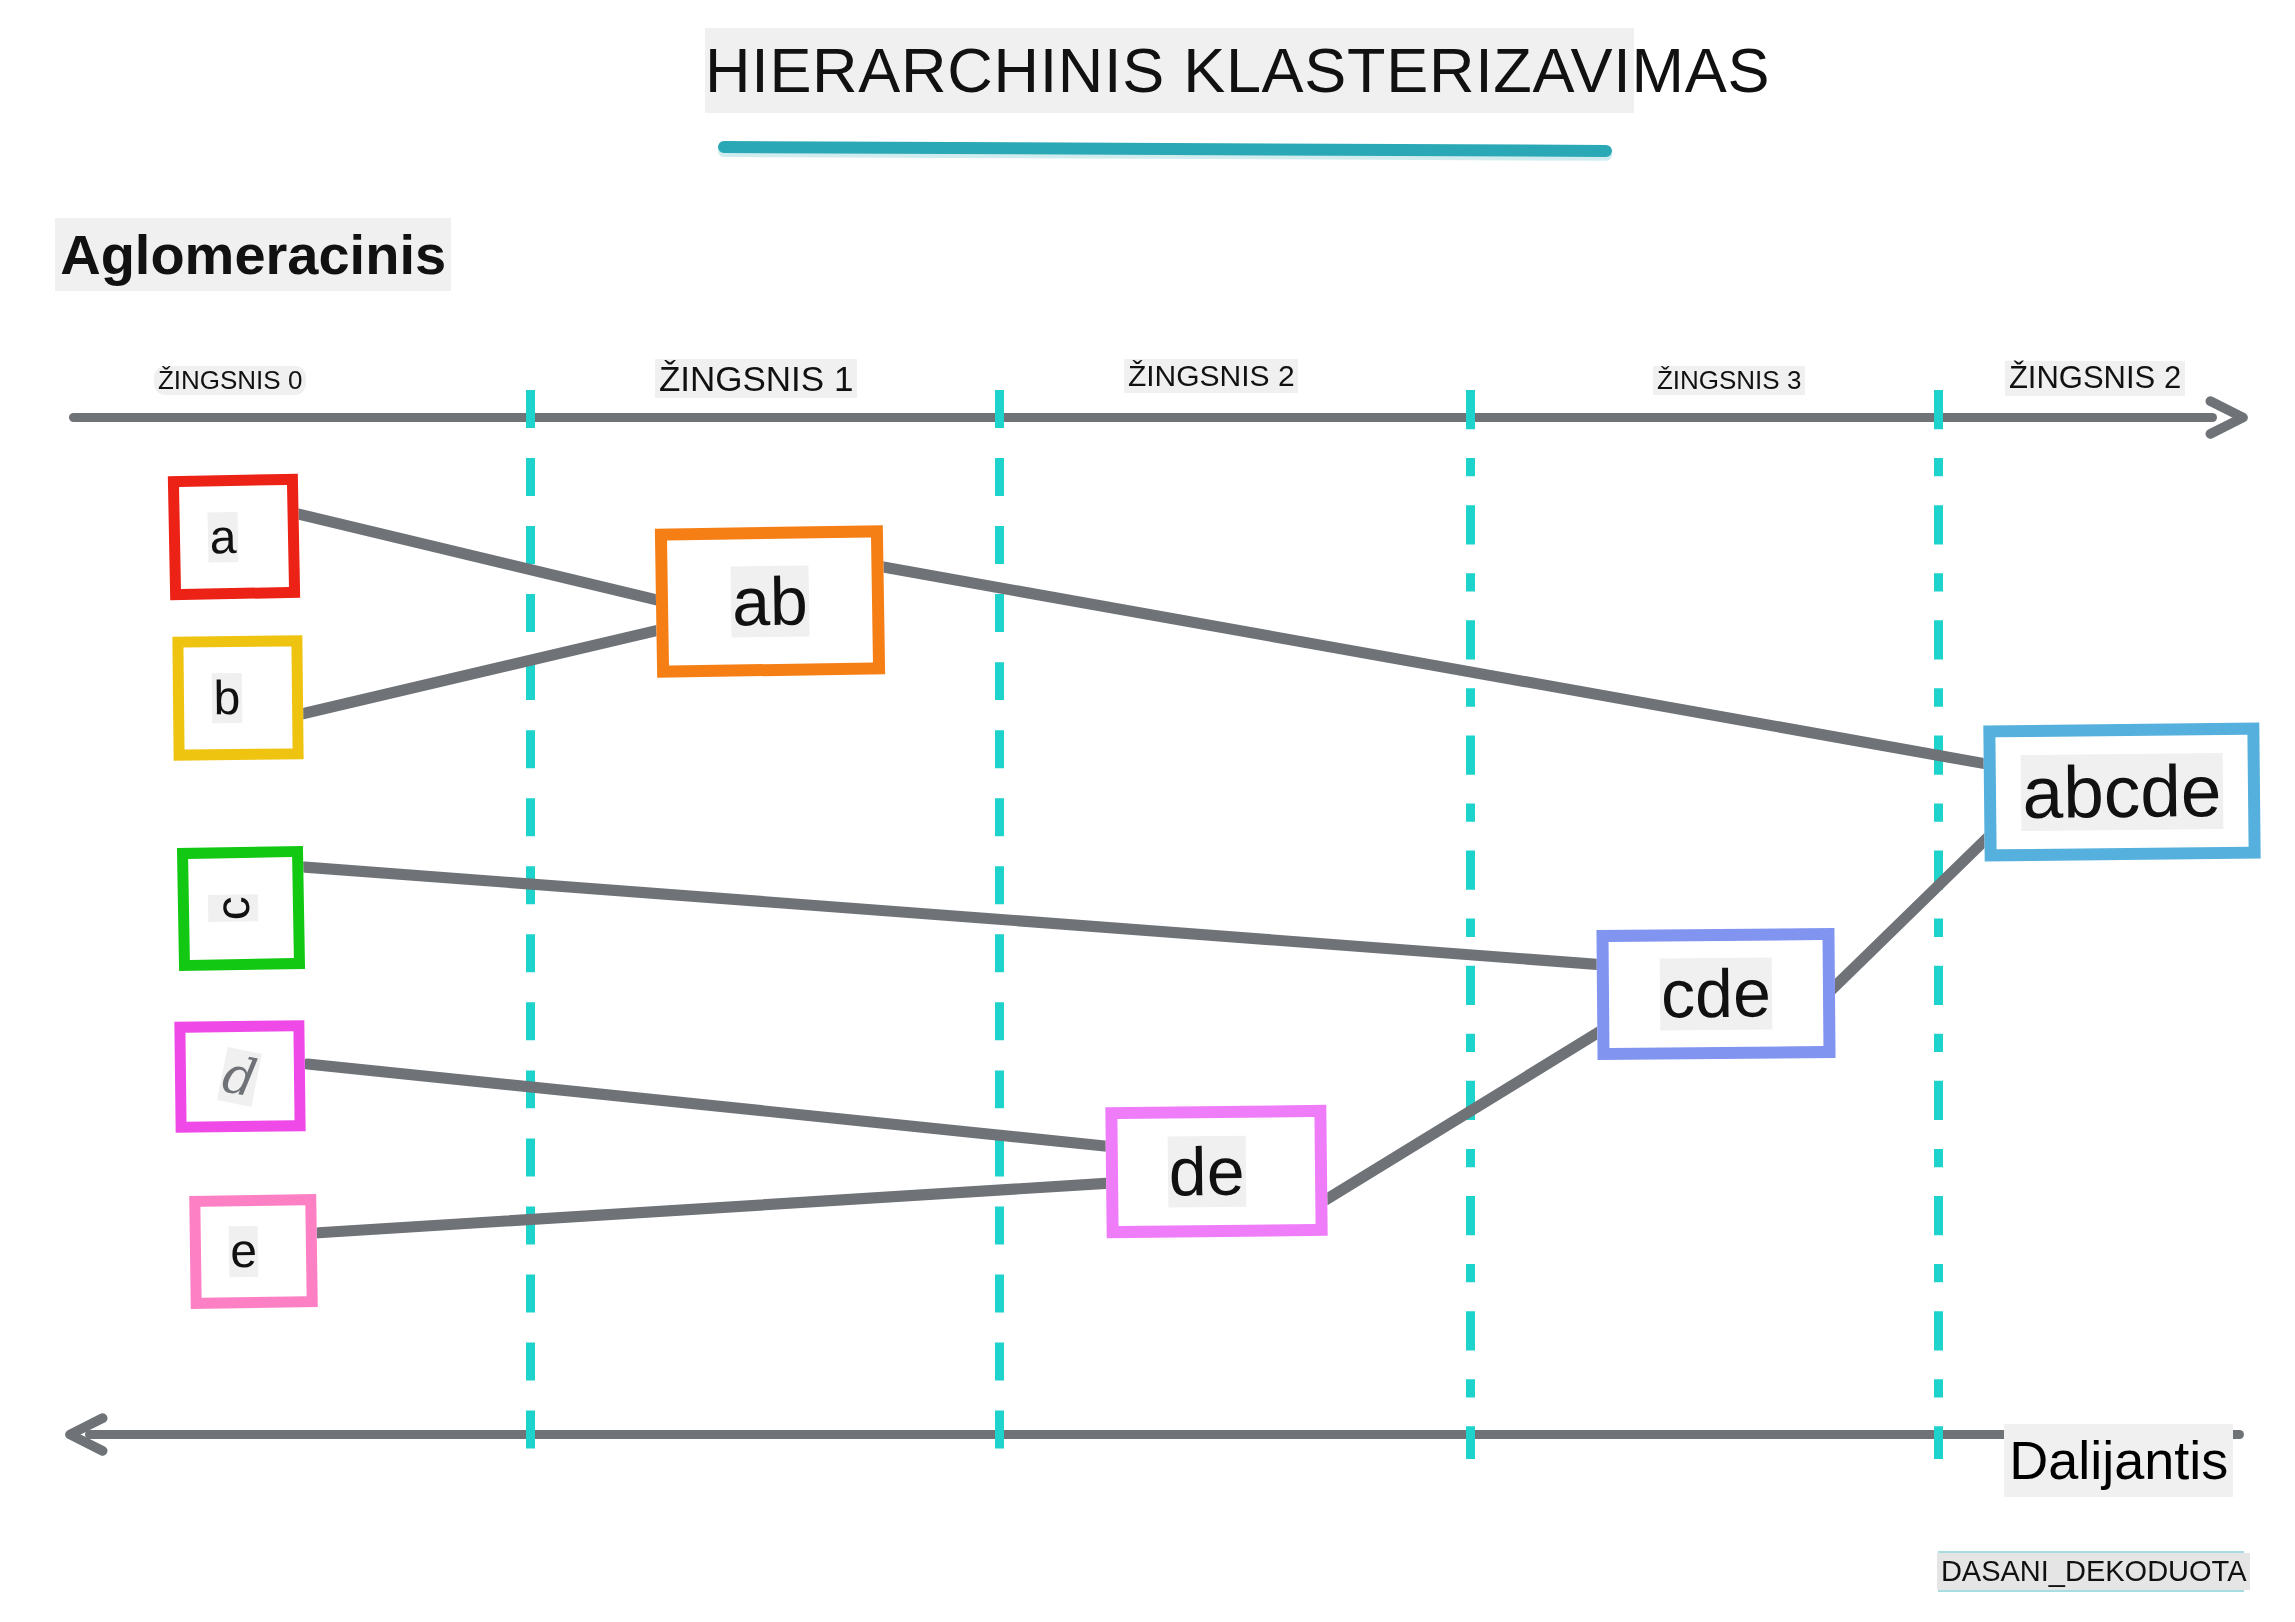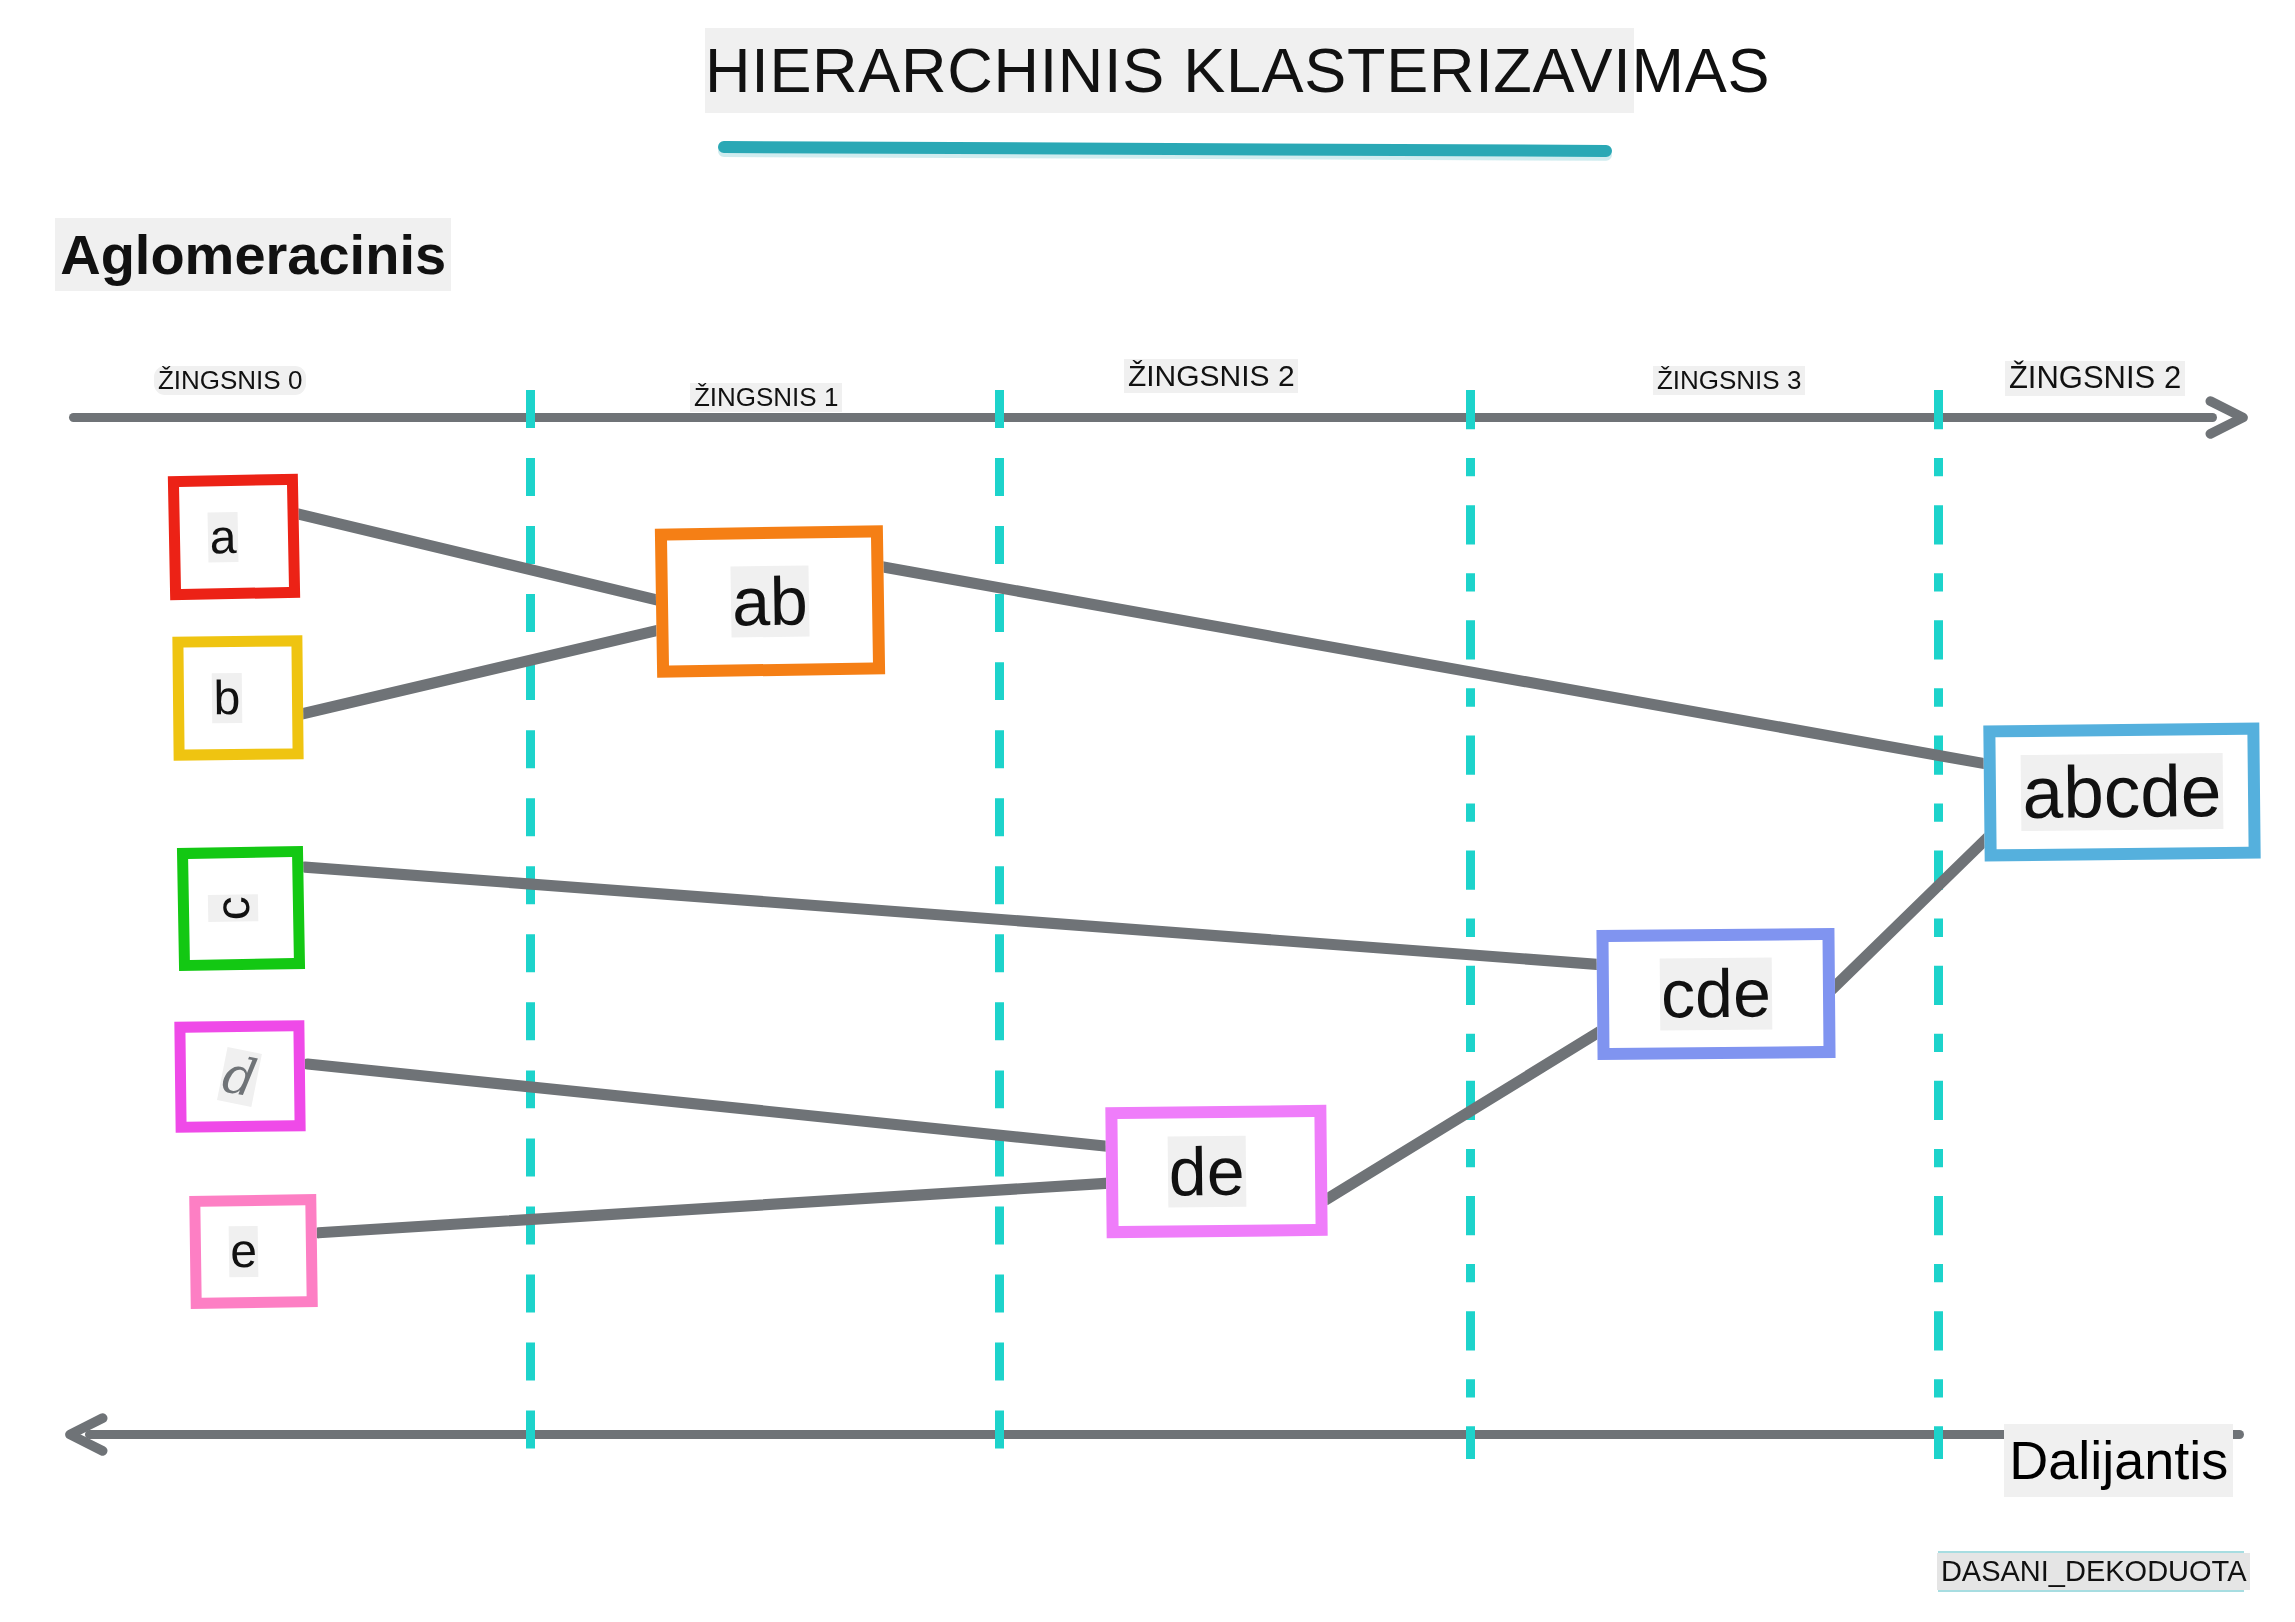--- a/index.html
+++ b/index.html
@@ -200,21 +200,21 @@
 <svg class="arrow-head" id="arrow-top-head" viewBox="0 0 70 66">
   <path d="M8 8 L58 33 L8 58" fill="none" stroke="#6f7377" stroke-width="15" stroke-linecap="round" stroke-linejoin="round"></path>
 </svg>
 
 <div class="axis-line" id="axis-bottom"></div>
 <svg class="arrow-head" id="arrow-bottom-head" viewBox="0 0 70 66">
   <path d="M62 8 L12 33 L62 58" fill="none" stroke="#6f7377" stroke-width="15" stroke-linecap="round" stroke-linejoin="round"></path>
 </svg>
 
 <div class="step-label" id="step-0" style="left: 154px; top: 366px; font-size: 26px; border-radius: 11px;">ŽINGSNIS 0</div>
-<div class="step-label" id="step-1" style="left: 690px; top: 359px; font-size: 26px; margin-top: 24px;">ŽINGSNIS 1</div>
+<div class="step-label" id="step-1" style="left: 655px; top: 359px; font-size: 35px;">ŽINGSNIS 1</div>
 <div class="step-label" id="step-2" style="left: 1124px; top: 359px; font-size: 30px;">ŽINGSNIS 2</div>
 <div class="step-label" id="step-3" style="left: 1653px; top: 366px; font-size: 26px;">ŽINGSNIS 3</div>
 <div class="step-label" id="step-4" style="left: 2005px; top: 361px; font-size: 31px;">ŽINGSNIS 2</div>
 
 <svg class="divider" id="divider-0" viewBox="0 0 14 1634" preserveAspectRatio="none" style="left: 526px;">
   <line x1="7" y1="0" x2="7" y2="1634" stroke="#1dd3cb" stroke-width="14" stroke-dasharray="58 46"></line>
 </svg>
 <svg class="divider" id="divider-1" viewBox="0 0 14 1634" preserveAspectRatio="none" style="left: 995px;">
   <line x1="7" y1="0" x2="7" y2="1634" stroke="#1dd3cb" stroke-width="14" stroke-dasharray="58 46"></line>
 </svg>

